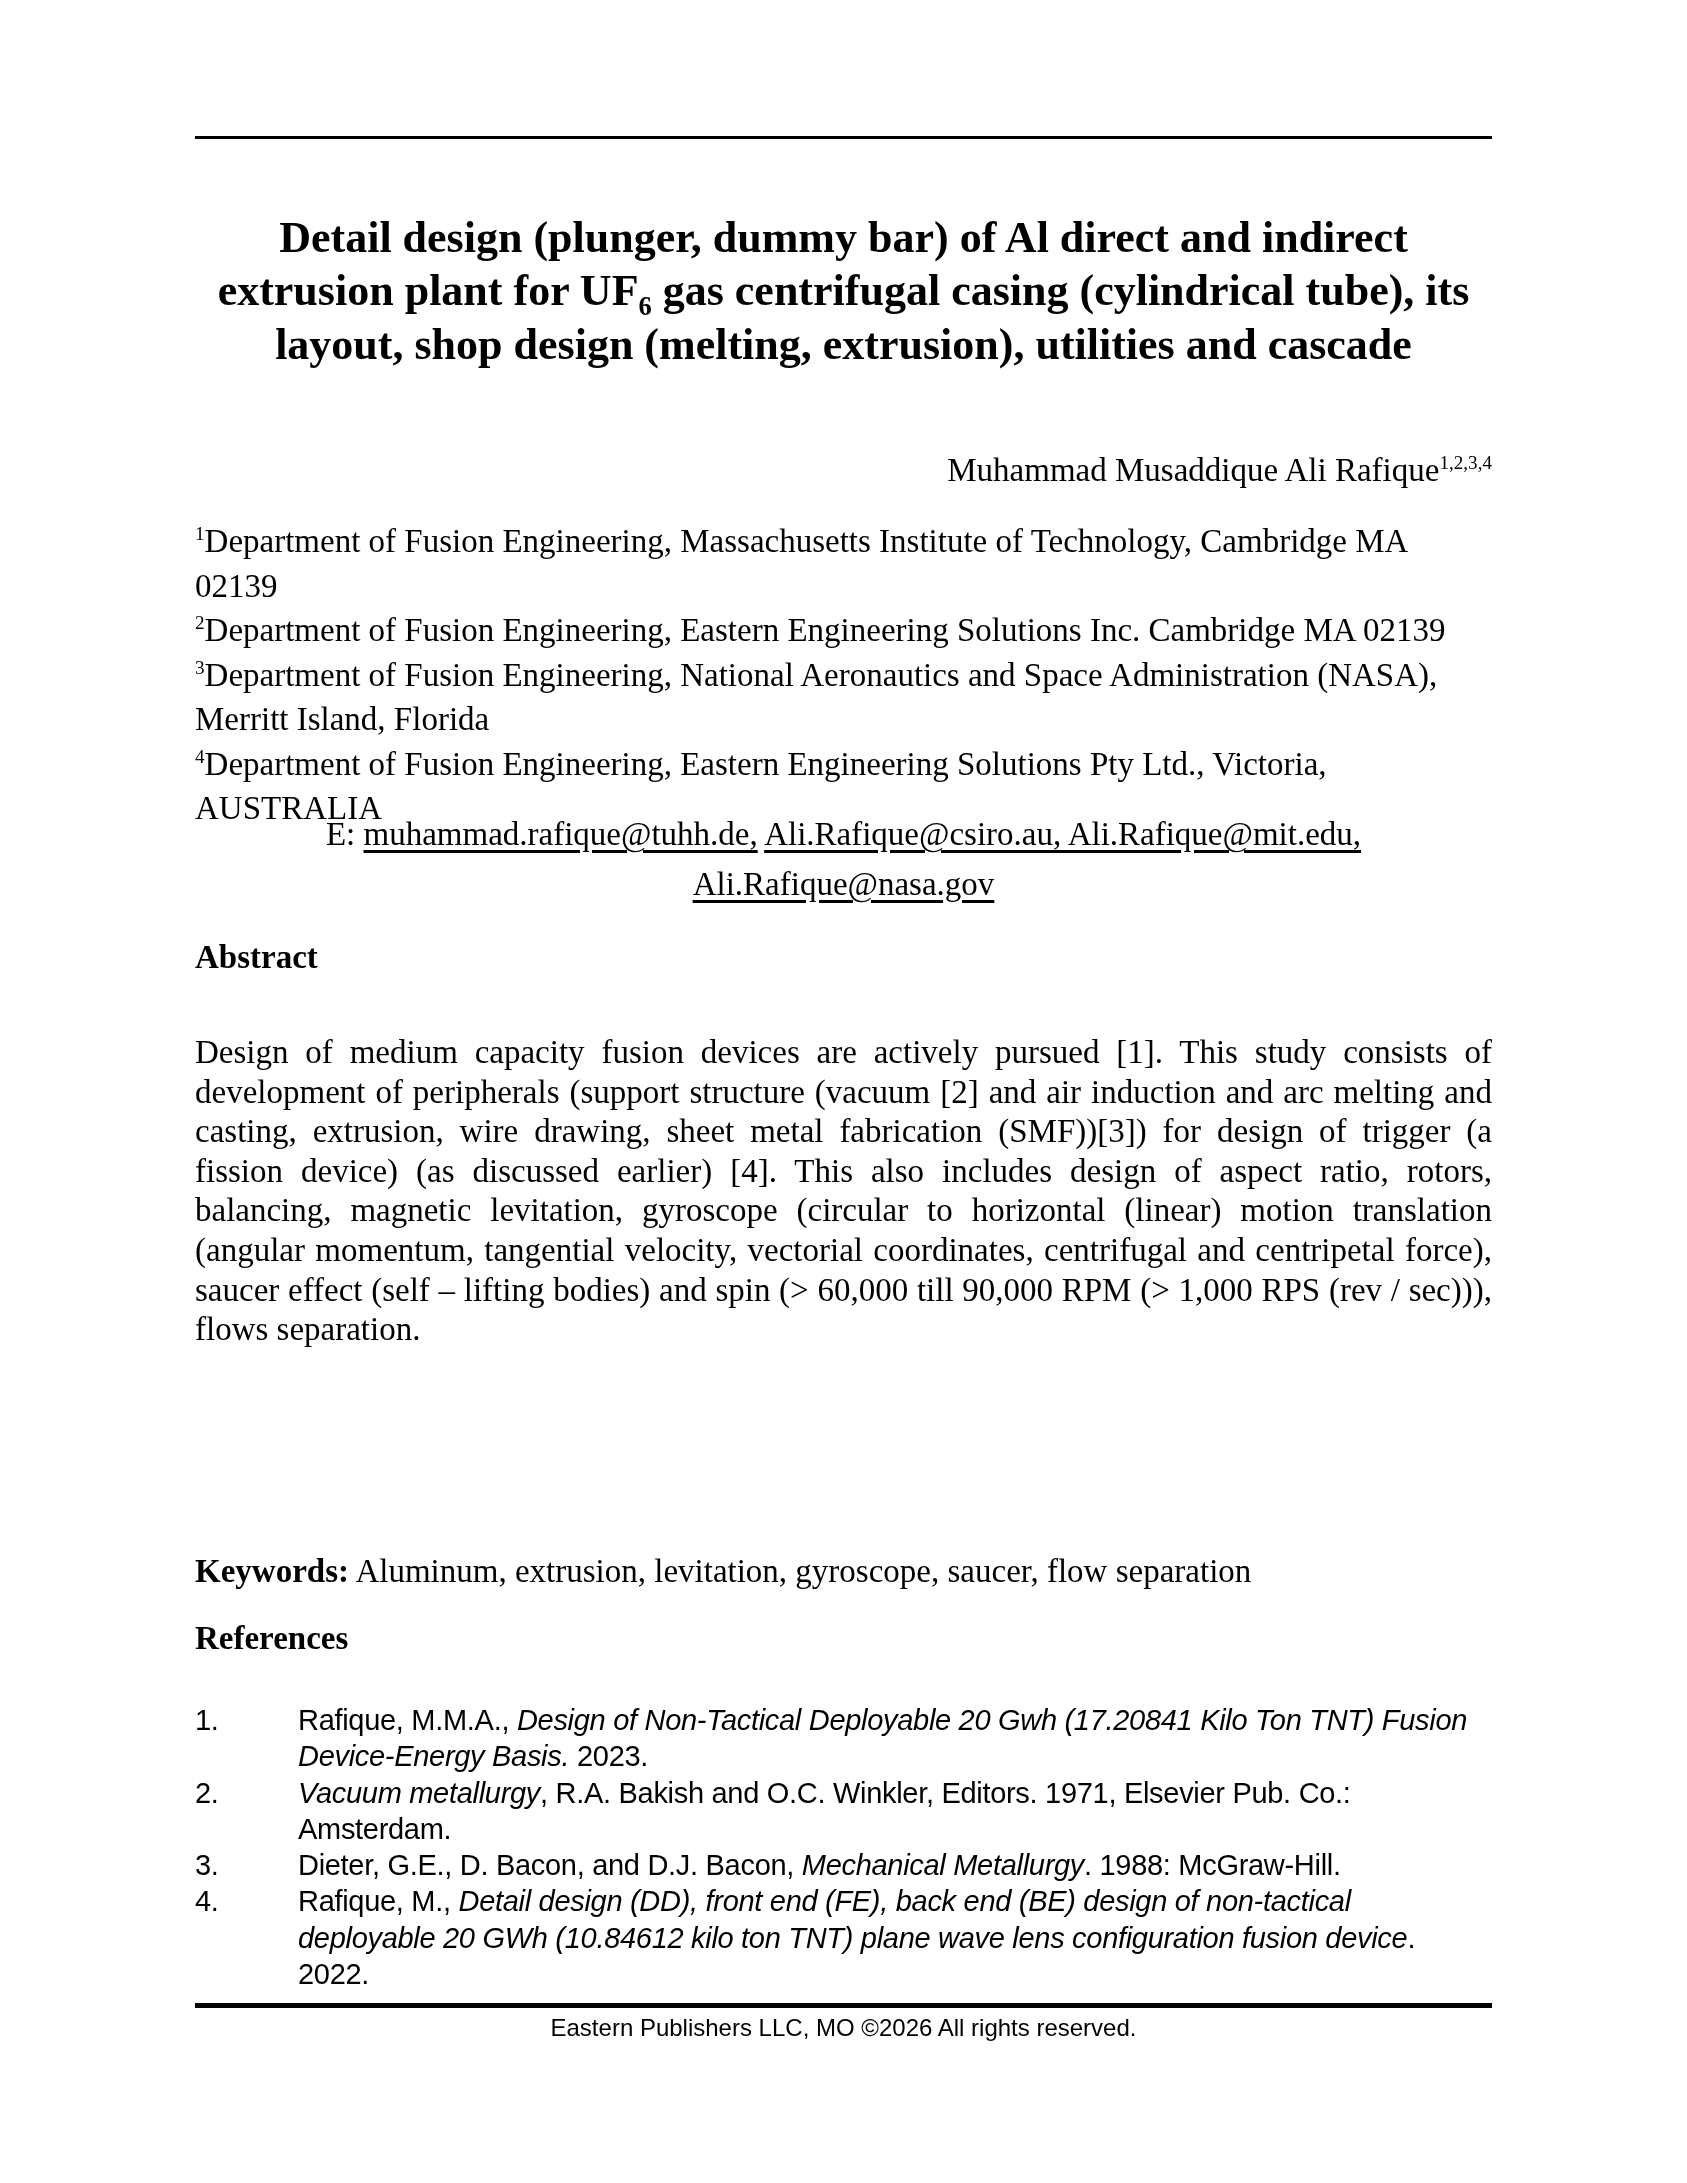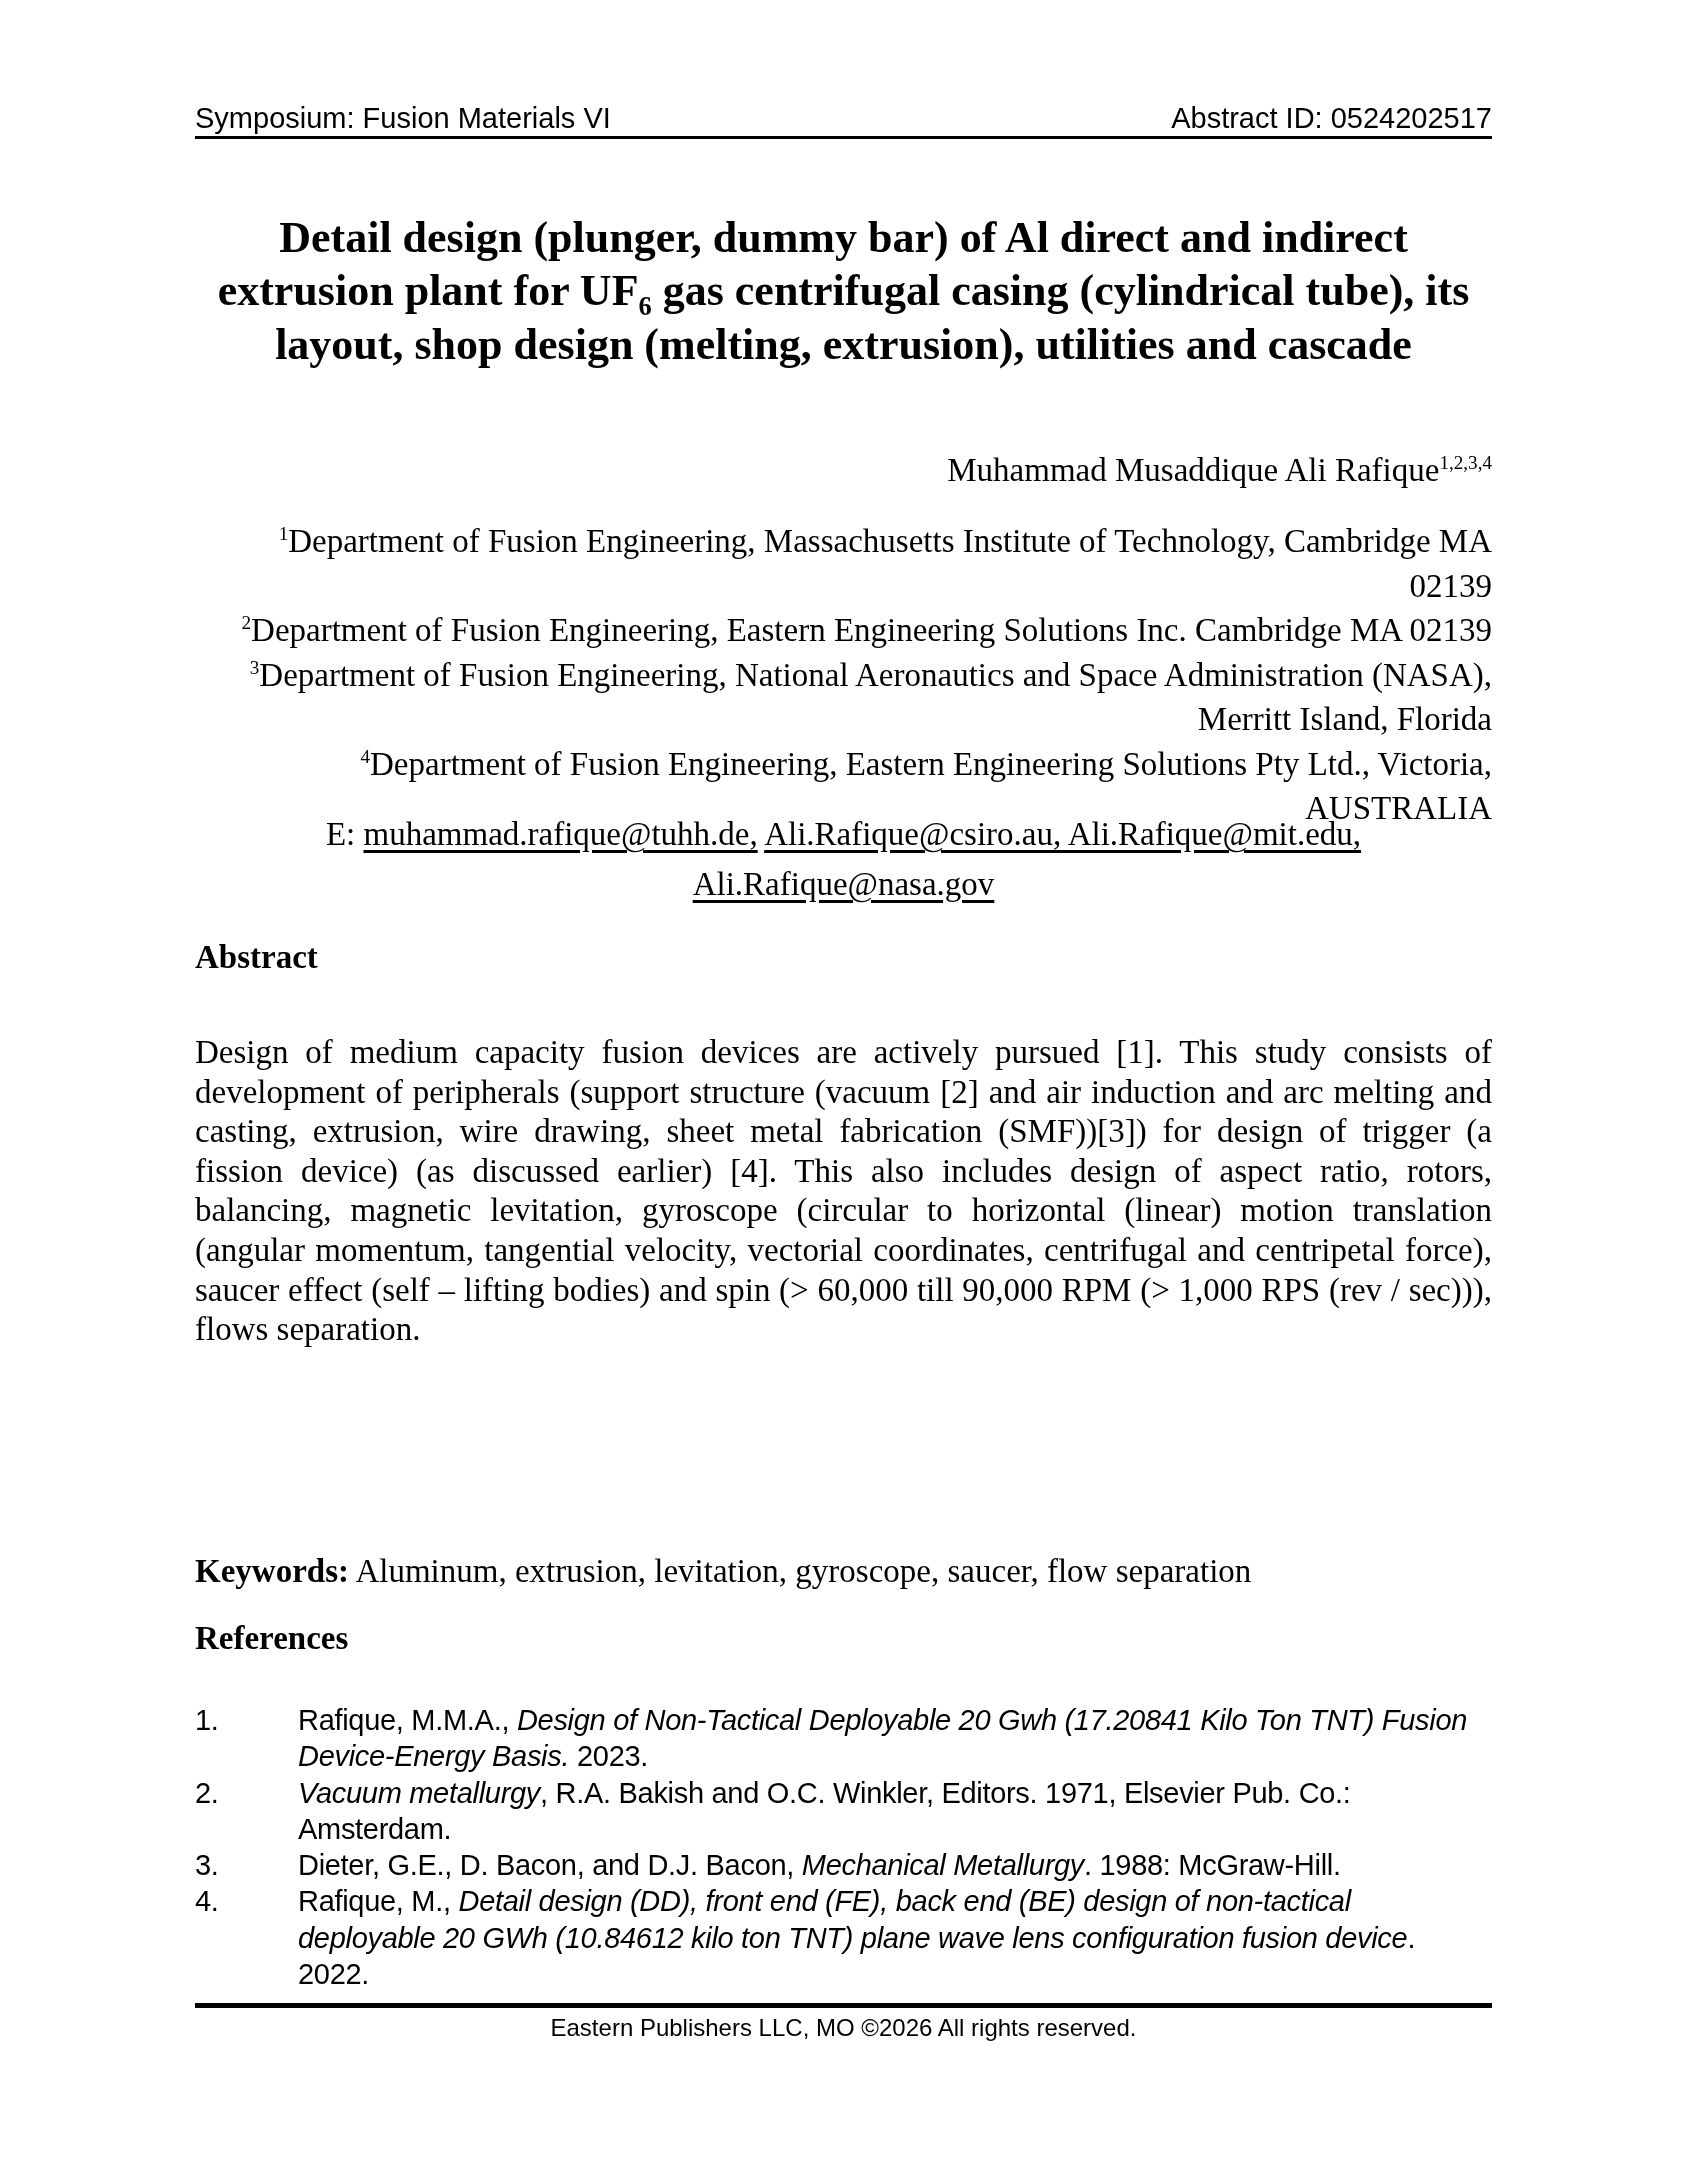--- a/index.html
+++ b/index.html
@@ -41,21 +41,21 @@
     top: 451px;
     text-align: right;
     font-size: 33px;
     line-height: 1.2;
   }
   sup.mark { font-size: 58%; line-height: 0; }
 
   
   .affiliations {
     top: 519px;
-    text-align: right;
+    text-align: left;
     font-size: 33px;
     line-height: 1.35;
   }
 
   
   .emails {
     top: 810px;
     text-align: center;
     font-size: 33px;
     line-height: 1.5;
@@ -102,24 +102,20 @@
     font-family: "Liberation Sans", sans-serif;
     font-size: 24px;
     line-height: 1.2;
   }
 </style>
 </head>
 <body>
 
 <div class="page">
 
-  <div class="abs header-row">
-    <span>Symposium: Fusion Materials VI</span>
-    <span>Abstract ID: 0524202517</span>
-  </div>
   <div class="abs header-rule"></div>
 
   <div class="abs title">
     <div><span>Detail design (plunger, dummy bar) of Al direct and indirect</span></div>
     <div><span>extrusion plant for UF</span><sub>6</sub><span> gas centrifugal casing (cylindrical tube), its</span></div>
     <div><span>layout, shop design (melting, extrusion), utilities and cascade</span></div>
   </div>
 
   <div class="abs author">
     <span>Muhammad Musaddique Ali Rafique</span><sup class="mark">1,2,3,4</sup>

